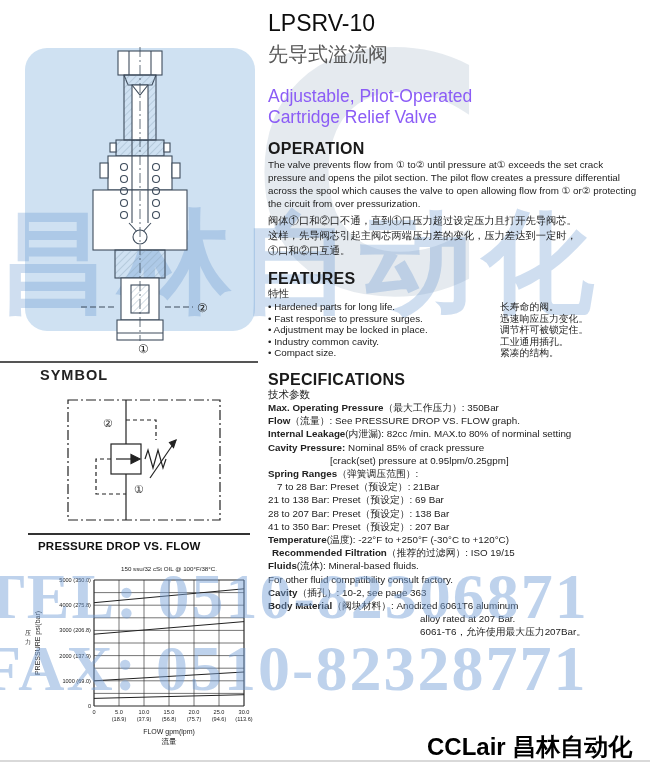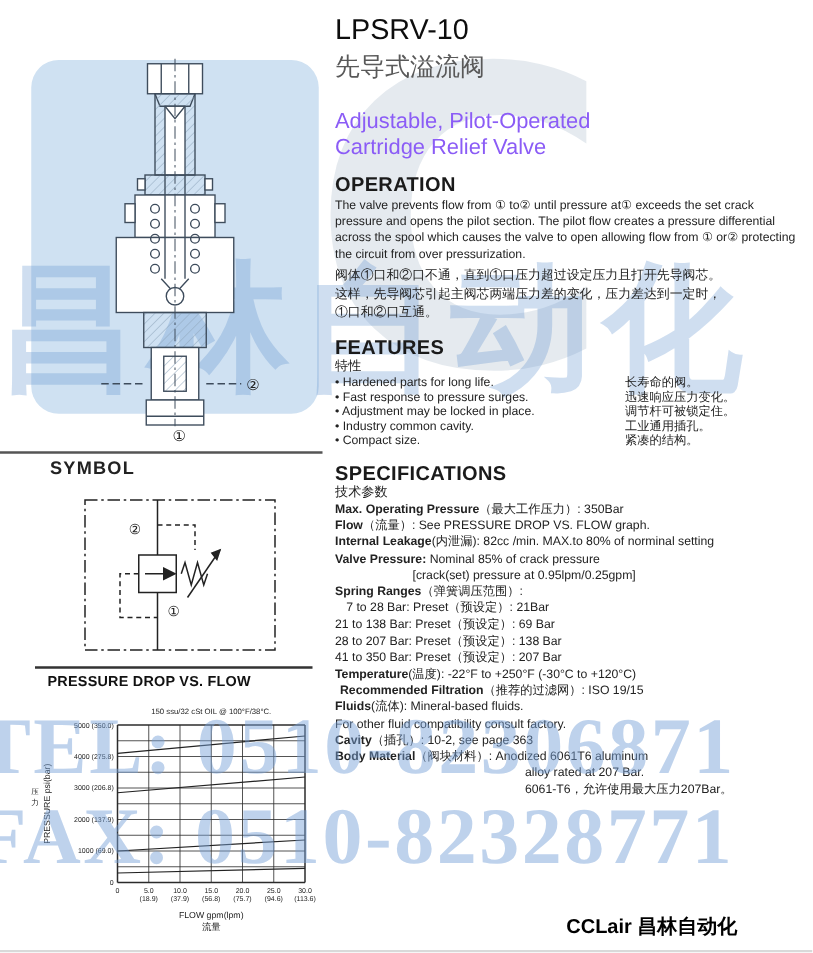--- a/index.html
+++ b/index.html
@@ -45,21 +45,21 @@
   .body-cn{font-size:10.3px;line-height:15px;margin:3px 0 0;color:#222;white-space:pre-line;}
   .sub-cn{font-size:10.5px;line-height:12px;margin-top:1px;color:#222;}
   #features-rows{margin-top:2px;}
   .feat-row{display:flex;font-size:9.8px;line-height:11.6px;color:#222;}
   .feat-en{width:232px;}
   .feat-cn{flex:1;}
   #spec-rows{margin-top:1px;}
   .spec-row{font-size:9.8px;line-height:13.2px;color:#222;}
   .spec-row b{font-weight:bold;}
 
-  .footer{position:absolute;left:453px;top:731px;font-size:16px;font-weight:bold;
+  .footer{position:absolute;left:427px;top:731px;font-size:24px;font-weight:bold;
           color:#000;z-index:2;}
   svg text{fill:#222;}
 </style>
 </head>
 <body>
 
 <div class="page">
 
   <div class="wm-rect"></div>
   <div class="wm-c">C</div>
@@ -237,21 +237,21 @@
           <span class="feat-cn">紧凑的结构。</span>
         </div>
       </div>
 
     <div class="sec-heading">SPECIFICATIONS</div>
     <div class="sub-cn">技术参数</div>
     <div id="spec-rows">
         <div class="spec-row" style="padding-left: 0px;"><b>Max. Operating Pressure</b>（最大工作压力）: 350Bar</div>
         <div class="spec-row" style="padding-left: 0px;"><b>Flow</b>（流量）: See PRESSURE DROP VS. FLOW graph.</div>
         <div class="spec-row" style="padding-left: 0px;"><b>Internal Leakage</b>(内泄漏): 82cc /min. MAX.to 80% of norminal setting</div>
-        <div class="spec-row" style="padding-left: 0px;"><b>Valve Pressure:</b> Nominal 85% of crack pressure</div>
+        <div class="spec-row" style="padding-left: 0px;"><b>Cavity Pressure:</b> Nominal 85% of crack pressure</div>
         <div class="spec-row" style="padding-left: 62px;">[crack(set) pressure at 0.95lpm/0.25gpm]</div>
         <div class="spec-row" style="padding-left: 0px;"><b>Spring Ranges</b>（弹簧调压范围）:</div>
         <div class="spec-row" style="padding-left: 9px;">7 to 28 Bar:  Preset（预设定）: 21Bar</div>
         <div class="spec-row" style="padding-left: 0px;">21 to 138 Bar:  Preset（预设定）: 69 Bar</div>
         <div class="spec-row" style="padding-left: 0px;">28 to 207 Bar:  Preset（预设定）: 138 Bar</div>
         <div class="spec-row" style="padding-left: 0px;">41 to 350 Bar: Preset（预设定）: 207 Bar</div>
         <div class="spec-row" style="padding-left: 0px;"><b>Temperature</b>(温度): -22°F to +250°F (-30°C to +120°C)</div>
         <div class="spec-row" style="padding-left: 4px;"><b>Recommended Filtration</b>（推荐的过滤网）: ISO 19/15</div>
         <div class="spec-row" style="padding-left: 0px;"><b>Fluids</b>(流体): Mineral-based fluids.</div>
         <div class="spec-row" style="padding-left: 0px;">For other fluid compatibility consult factory.</div>

